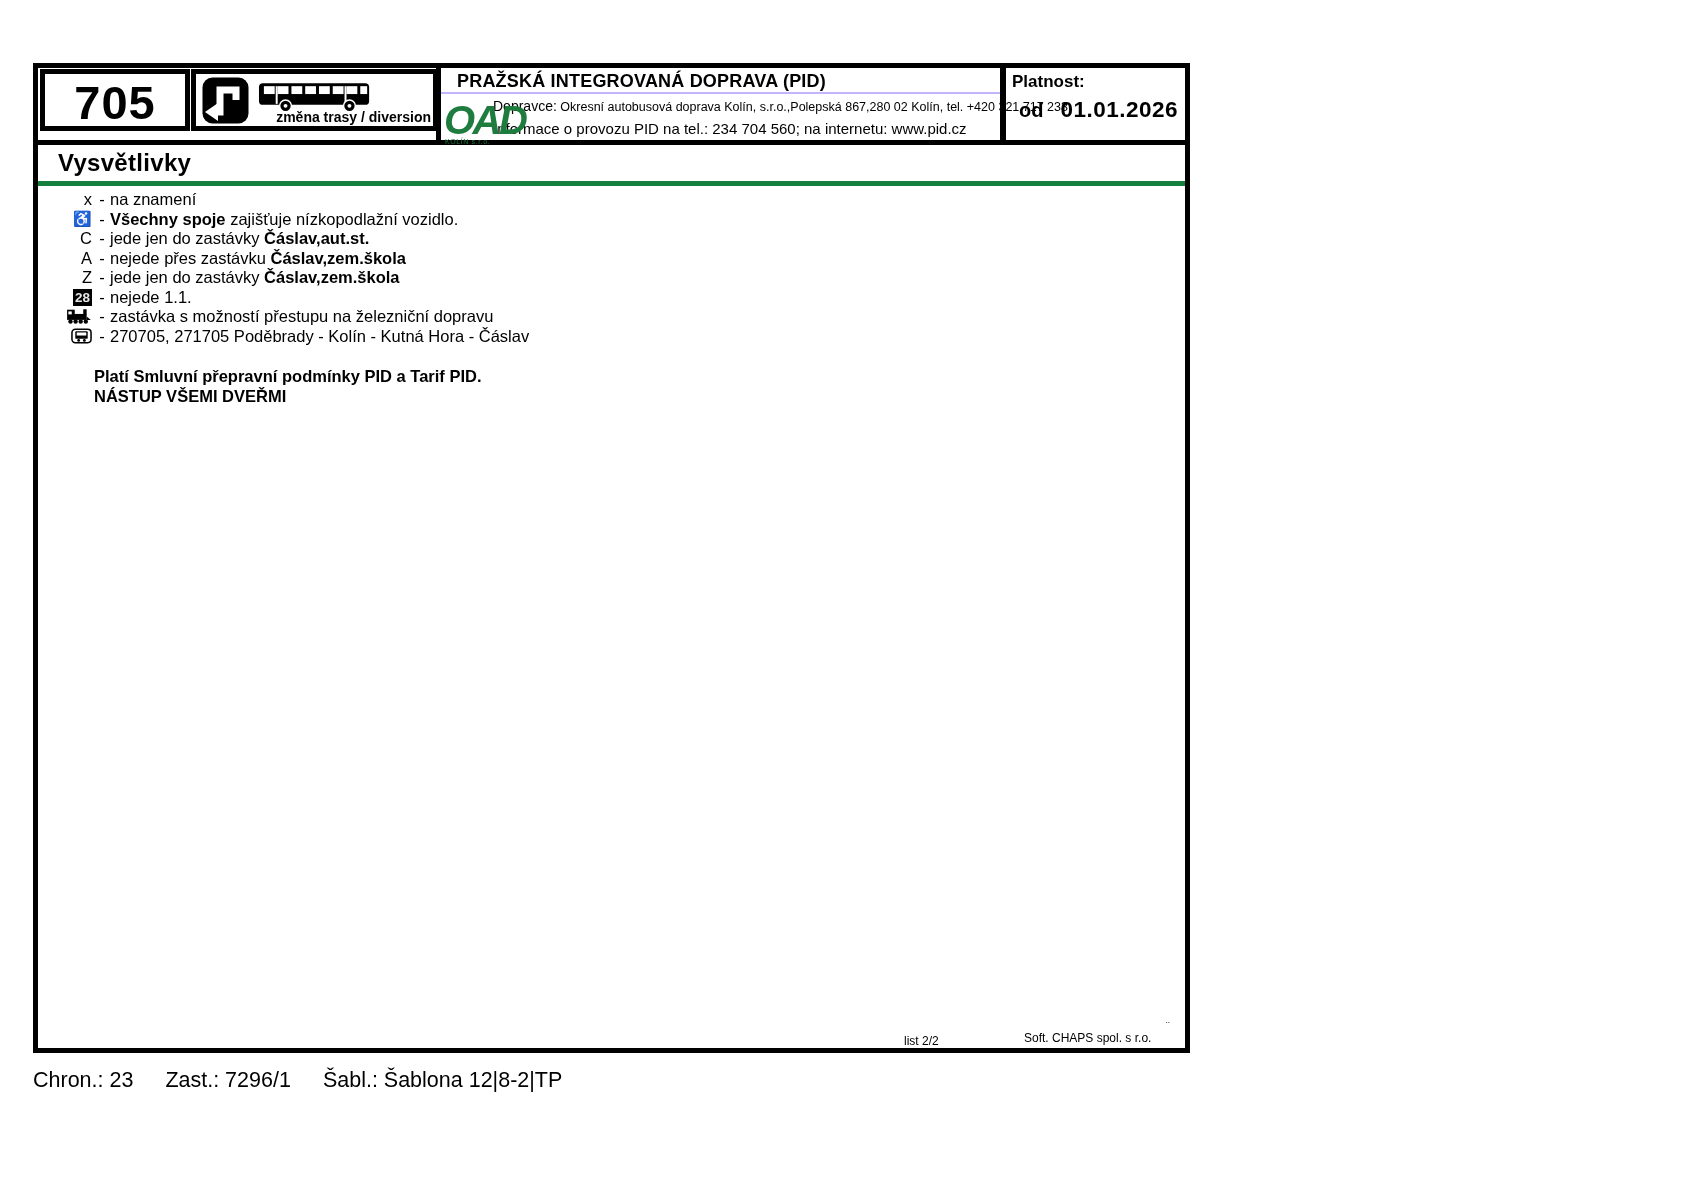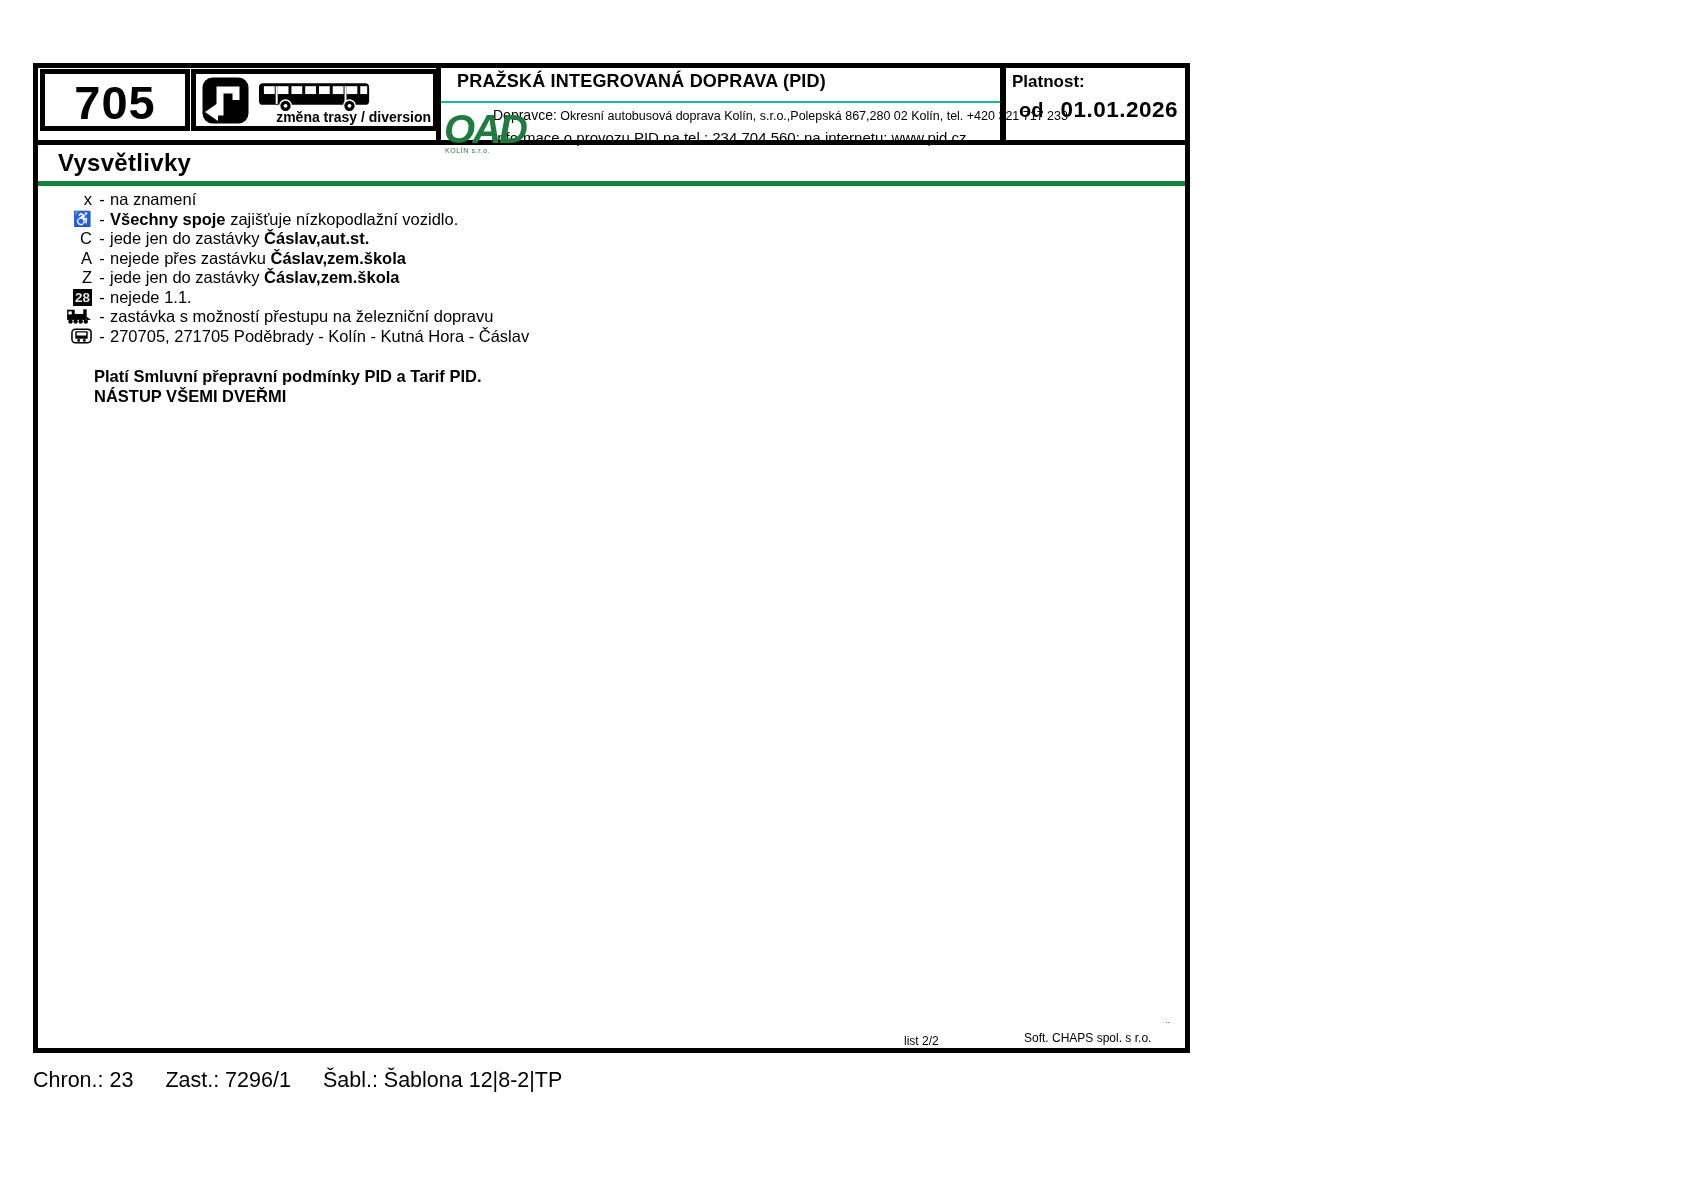--- a/index.html
+++ b/index.html
@@ -36,21 +36,21 @@
     position:absolute; right:2px; bottom:1px;
     font-size:14px; font-weight:bold; white-space:nowrap;
   }
 
   .boxmid {
     position:absolute; left:398px; top:0; width:570px; height:72px;
     border-left:5px solid #000; border-right:6px solid #000; box-sizing:border-box;
   }
   .mid-title {
     font-size:18px; font-weight:bold; letter-spacing:0.2px;
-    padding:3px 0 9px 16px; border-bottom:2px solid #14b8a6; white-space:nowrap;
+    padding:3px 0 0 16px; border-bottom:2px solid #c4b5fd; white-space:nowrap;
   }
   .mid-lines { position:relative; padding-left:52px; }
   .oadlogo { position:absolute; left:3px; top:2px; line-height:1; }
   .oadlogo .oadtxt { font-size:40px; font-weight:700; letter-spacing:-2.5px; font-style:italic; }
   .oadlogo .oadsub { display:block; font-size:7px; letter-spacing:0.6px; margin-top:-2px; margin-left:1px; }
   .line-op { margin-top:4px; font-size:12.5px; white-space:nowrap; }
   .line-op .oplabel { font-size:14px; }
   .line-info { margin-top:6px; font-size:15px; white-space:nowrap; }
 
   .boxplat { position:absolute; left:974px; top:0; width:173px; height:72px; }

